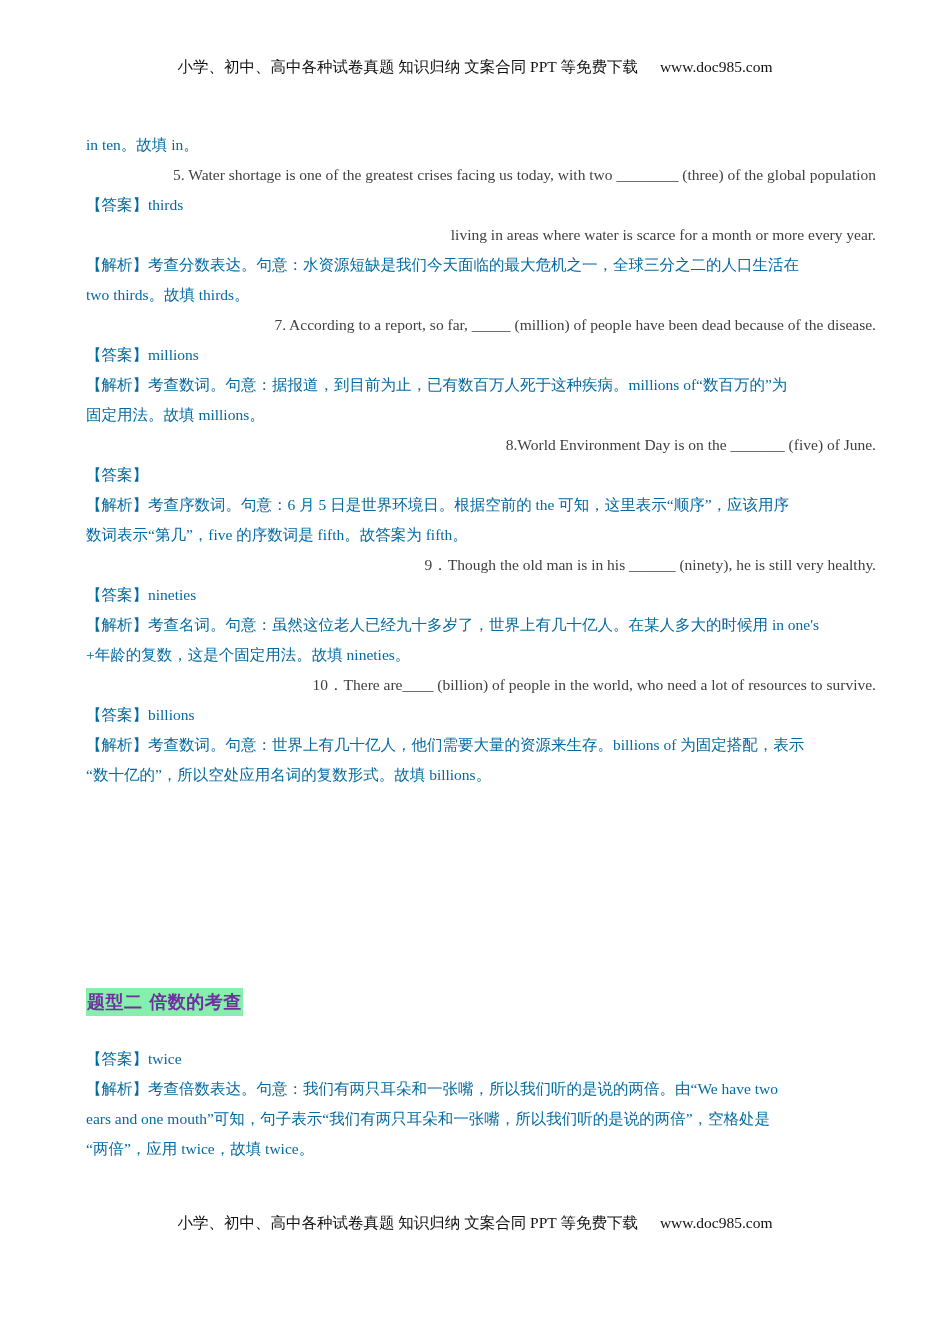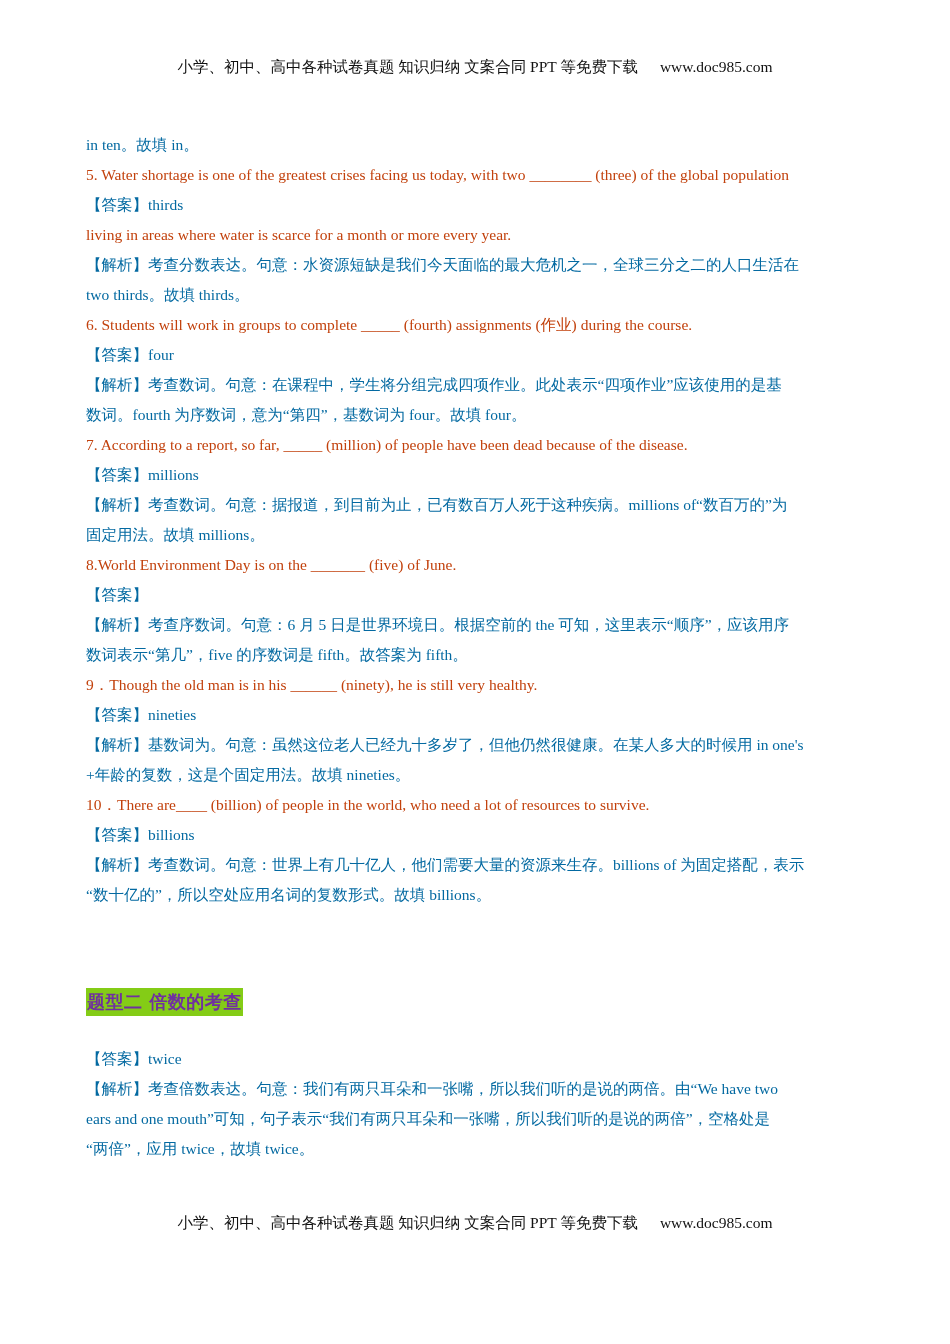--- a/index.html
+++ b/index.html
@@ -34,26 +34,26 @@
       top: 130px;
       width: 790px;
     }
     .line {
       font-size: 15.5px;
       line-height: 30px;
       height: 30px;
       white-space: nowrap;
     }
     .red { color: #0369a1; }
-    .black { color: #c2410c; }
+    .black { color: #404040; text-align: right; }
     .section-heading {
       position: absolute;
       left: 86px;
       top: 988px;
-      background: #84cc16;
+      background: #86efac;
       color: #7030a0;
       font-family: "DejaVu Sans", "Liberation Sans", sans-serif;
       font-weight: bold;
       font-size: 18px;
       line-height: 28px;
       padding: 0 1px;
       letter-spacing: 0.5px;
     }
     .content2 {
       position: absolute;
@@ -73,45 +73,39 @@
   <div class="line red">in ten。故填 in。</div>
 
   <div>
     <div class="line black">5. Water shortage is one of the greatest crises facing us today, with two ________ (three) of the global population</div>
     <div class="line red">【答案】thirds</div>
     <div class="line black">living in areas where water is scarce for a month or more every year.</div>
     <div class="line red">【解析】考查分数表达。句意：水资源短缺是我们今天面临的最大危机之一，全球三分之二的人口生活在</div>
     <div class="line red">two thirds。故填 thirds。</div>
   </div>
 
-  <div>
-    <div class="line black">6. Students will work in groups to complete _____ (fourth) assignments (作业) during the course.</div>
-    <div class="line red">【答案】four</div>
-    <div class="line red">【解析】考查数词。句意：在课程中，学生将分组完成四项作业。此处表示“四项作业”应该使用的是基</div>
-    <div class="line red">数词。fourth 为序数词，意为“第四”，基数词为 four。故填 four。</div>
-  </div>
 
   <div>
     <div class="line black">7. According to a report, so far, _____ (million) of people have been dead because of the disease.</div>
     <div class="line red">【答案】millions</div>
     <div class="line red">【解析】考查数词。句意：据报道，到目前为止，已有数百万人死于这种疾病。millions of“数百万的”为</div>
     <div class="line red">固定用法。故填 millions。</div>
   </div>
 
   <div>
     <div class="line black">8.World Environment Day is on the _______ (five) of June.</div>
     <div class="line red">【答案】</div>
     <div class="line red">【解析】考查序数词。句意：6 月 5 日是世界环境日。根据空前的 the 可知，这里表示“顺序”，应该用序</div>
     <div class="line red">数词表示“第几”，five 的序数词是 fifth。故答案为 fifth。</div>
   </div>
 
   <div>
     <div class="line black">9．Though the old man is in his ______ (ninety), he is still very healthy.</div>
     <div class="line red">【答案】nineties</div>
-    <div class="line red">【解析】基数词为。句意：虽然这位老人已经九十多岁了，但他仍然很健康。在某人多大的时候用 in one's</div>
+    <div class="line red">【解析】考查名词。句意：虽然这位老人已经九十多岁了，世界上有几十亿人。在某人多大的时候用 in one's</div>
     <div class="line red">+年龄的复数，这是个固定用法。故填 nineties。</div>
   </div>
 
   <div>
     <div class="line black">10．There are____ (billion) of people in the world, who need a lot of resources to survive.</div>
     <div class="line red">【答案】billions</div>
     <div class="line red">【解析】考查数词。句意：世界上有几十亿人，他们需要大量的资源来生存。billions of 为固定搭配，表示</div>
     <div class="line red">“数十亿的”，所以空处应用名词的复数形式。故填 billions。</div>
   </div>
 </div>

